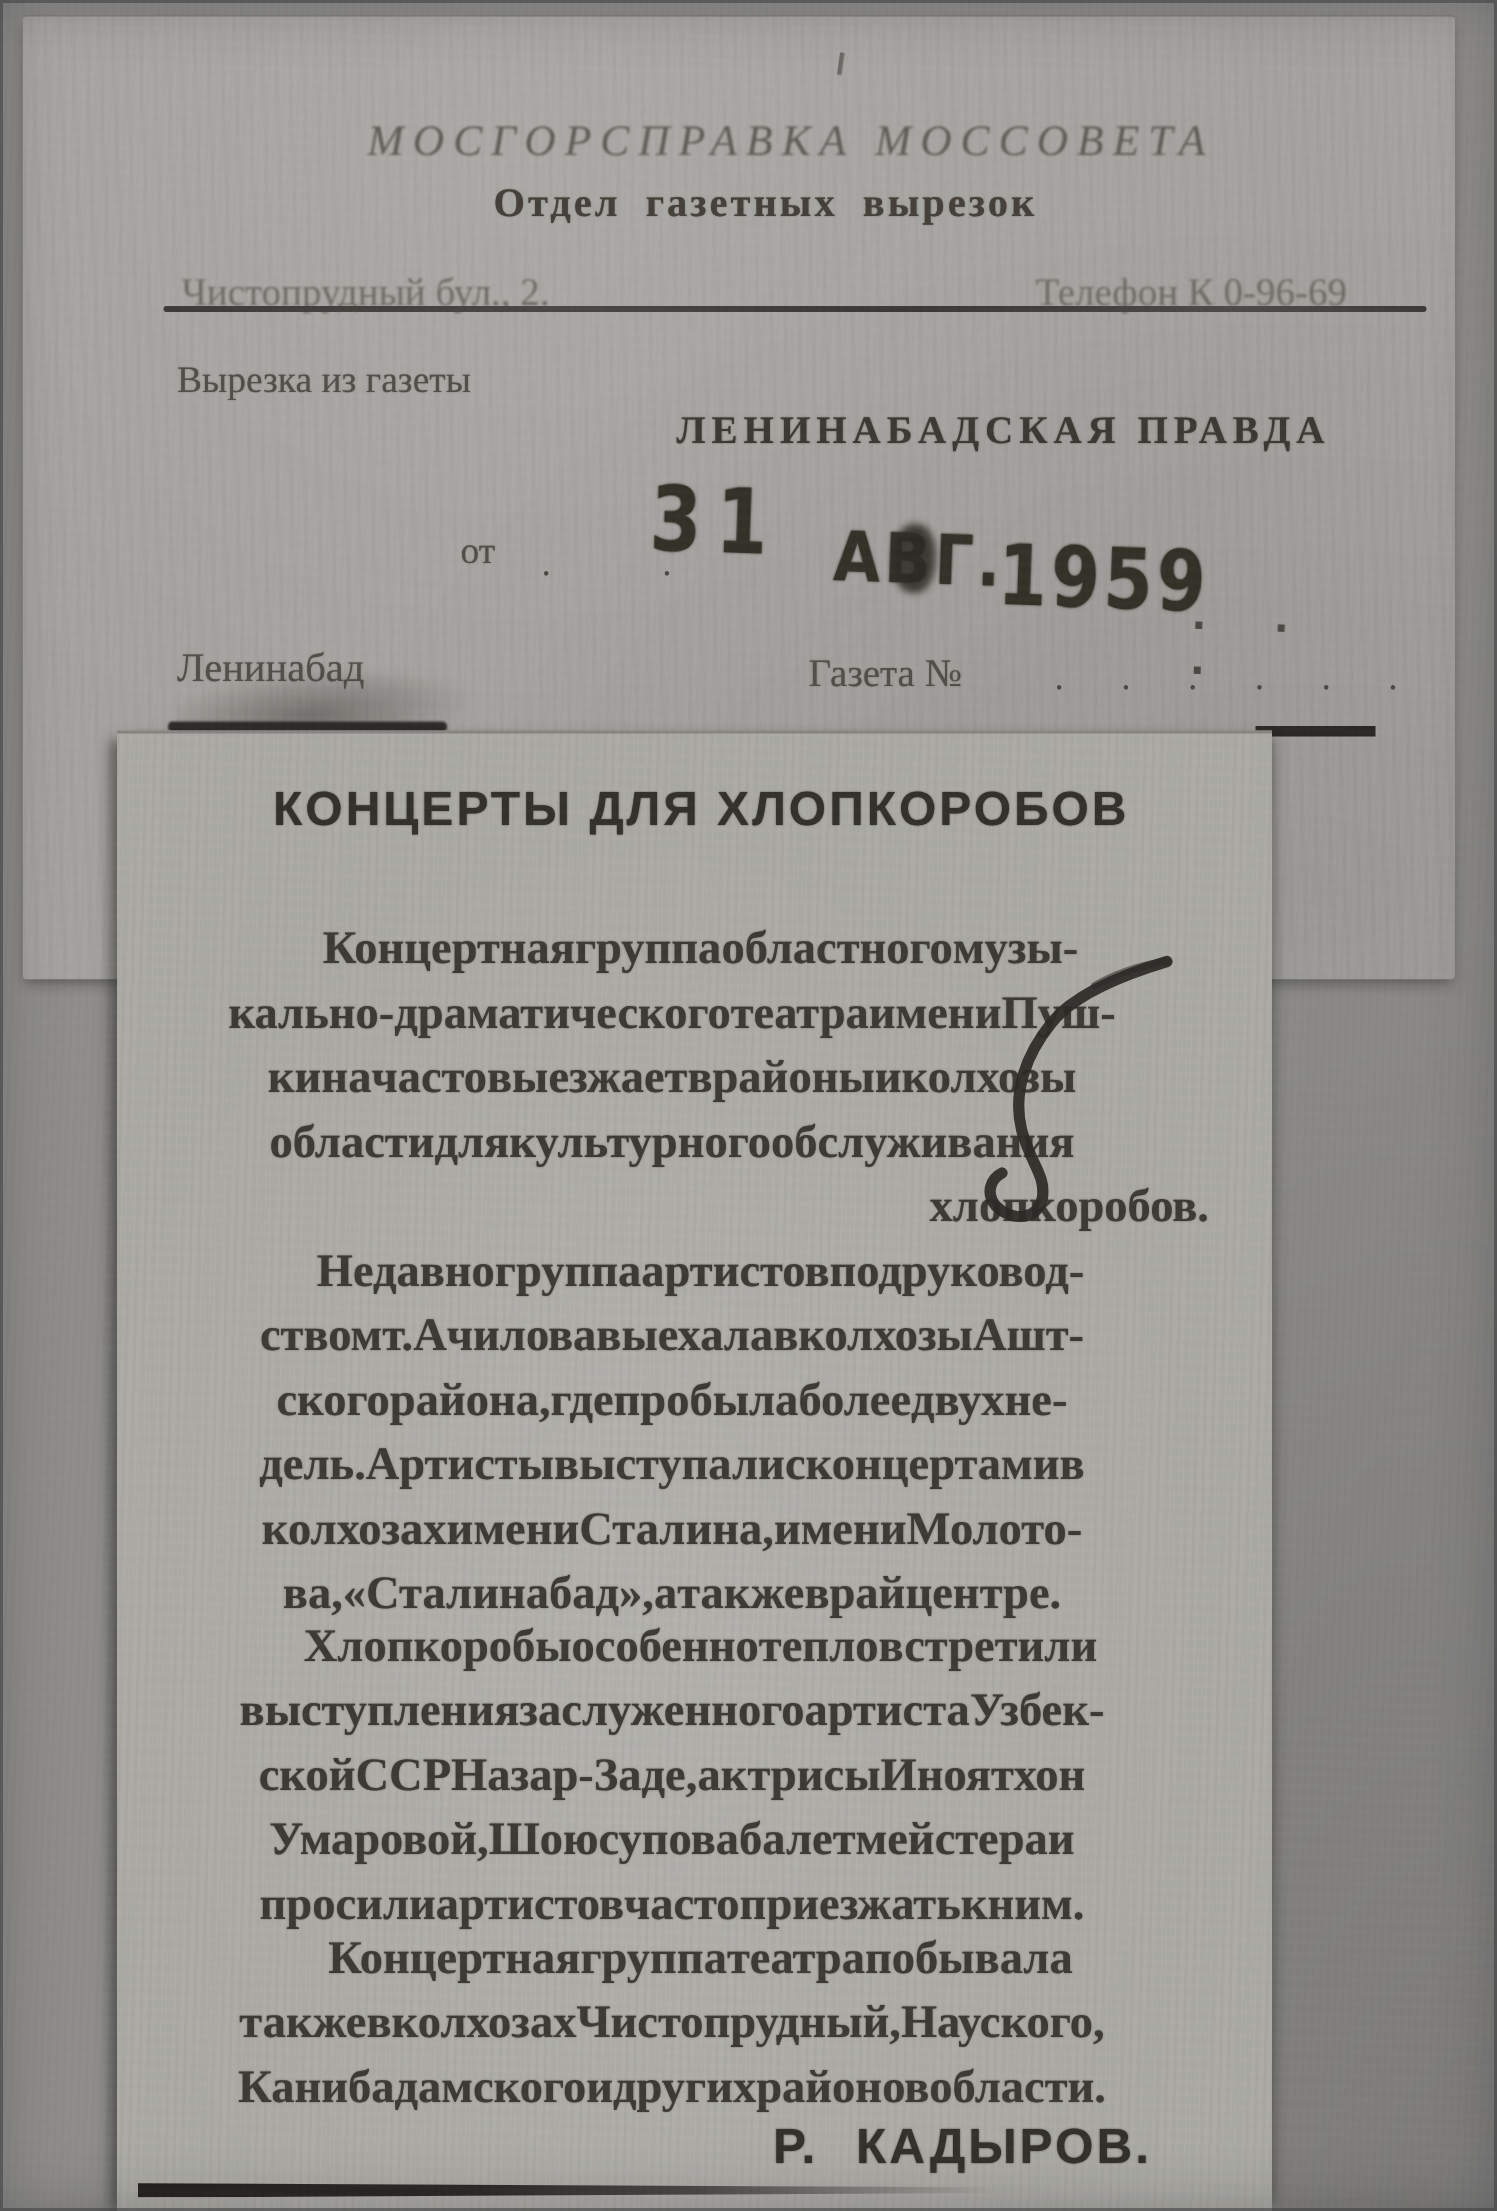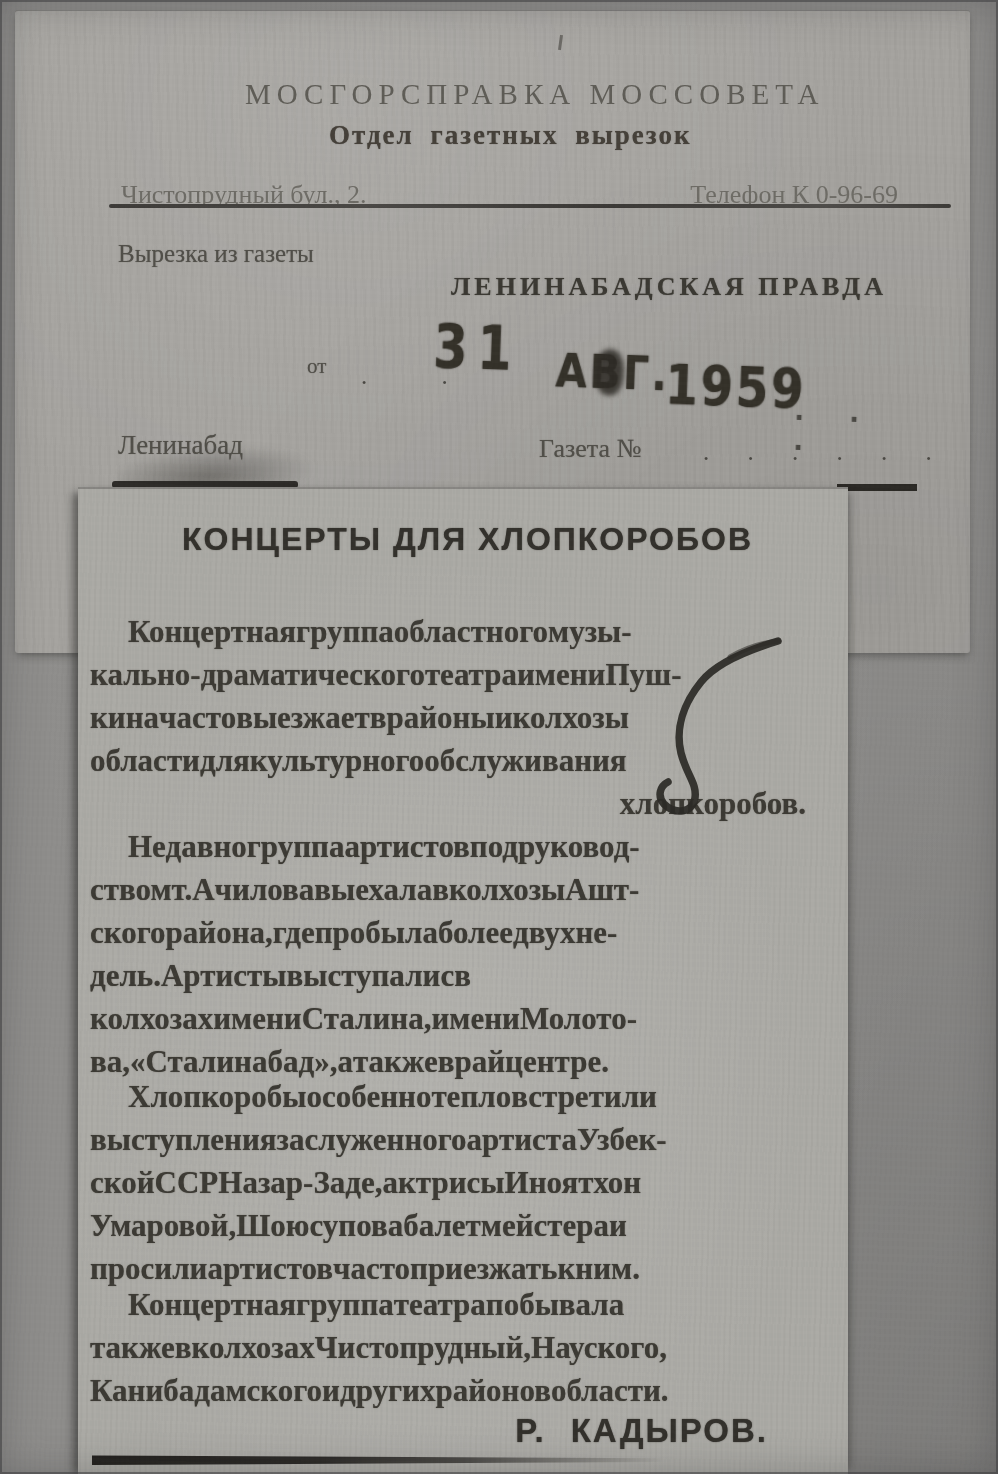--- a/index.html
+++ b/index.html
@@ -38,21 +38,21 @@
   }
   .clipping::before{content:'';position:absolute;top:0;left:0;right:0;height:2px;
     background:rgba(128,127,123,.85);}
   
   .t{position:absolute;white-space:nowrap;line-height:1.05;}
   .faint{color:#6e6c66;filter:blur(.55px);margin-top:20px;}
   .med{color:#514f49;text-shadow:0 0 1px rgba(70,68,62,.6);filter:blur(.25px);}
   .sans{font-family:"Liberation Sans","DejaVu Sans",sans-serif;}
   .dots{letter-spacing:22px;color:#4a4843;filter:blur(.3px);}
   
-  .org{font-size:29px;letter-spacing:6px;color:#5f5d57;filter:blur(.6px);}
+  .org{font-size:29px;letter-spacing:6px;color:#5f5d57;filter:blur(.6px);font-style:italic;}
   .dept{font-size:27px;font-weight:700;letter-spacing:2px;word-spacing:8px;color:#454039;text-shadow:0 0 1px rgba(60,56,50,.7);filter:blur(.3px);}
   .addr{font-size:26px;}
   .rule{position:absolute;left:94px;top:193px;width:842px;height:4px;
     background:linear-gradient(to right,#3d3b38 0%,#4a4845 30%,#3a3835 60%,#4e4c49 85%,#3d3b38 100%);
     filter:blur(.4px);border-radius:2px;}
   .npname{font-size:26px;font-weight:700;letter-spacing:4px;color:#3b3933;text-shadow:0 0 1.2px rgba(55,52,46,.7);margin-left:36px;}
   .stamp{position:absolute;left:415px;top:292px;width:470px;height:130px;
     transform:rotate(2deg);transform-origin:0 0;
     font-family:"DejaVu Sans","Liberation Sans",sans-serif;font-weight:700;
     color:#343129;filter:blur(.45px);}
@@ -63,21 +63,21 @@
   .stamp .sdots{position:absolute;left:368px;top:80px;font-size:26px;letter-spacing:18px;color:#4a4843;}
   .underline{position:absolute;left:97px;top:470px;width:186px;height:7px;background:#2f2d2a;border-radius:3px;filter:blur(.6px);}
   .smear{position:absolute;left:102px;top:434px;width:200px;height:52px;transform:rotate(-5deg);
     background:radial-gradient(ellipse at 45% 60%, rgba(72,70,66,.55), rgba(72,70,66,0) 70%);filter:blur(3px);}
   .rdash{position:absolute;left:822px;top:473px;width:80px;height:7px;background:#2b2925;filter:blur(.5px);}
   .tick{position:absolute;left:544px;top:24px;width:3px;height:15px;background:#55534e;transform:rotate(8deg);opacity:.7;filter:blur(.5px);}
   
   .headline{font-size:32px;font-weight:700;letter-spacing:2px;color:#33312c;
     text-shadow:0 0 1.3px rgba(50,47,42,.75);filter:blur(.25px);}
   .para{position:absolute;left:12px;width:716px;}
-  .pline{display:flex;justify-content:flex-start;height:43px;align-items:baseline;
+  .pline{display:flex;justify-content:center;height:43px;align-items:baseline;
     font-size:31px;font-weight:700;color:#3c3a34;text-shadow:0 0 1.2px rgba(58,55,48,.65);filter:blur(.2px);}
   .pline.first{padding-left:38px;}
   .pline.single{justify-content:flex-end;}
   .byline{position:absolute;right:80px;top:925px;font-size:33px;font-weight:700;
     letter-spacing:2px;word-spacing:14px;color:#33312c;
     font-family:"Liberation Sans","DejaVu Sans",sans-serif;
     text-shadow:0 0 1.4px rgba(48,45,40,.8);}
   .bottombar{position:absolute;left:14px;top:968px;width:572px;height:10px;
     background:linear-gradient(to right,#23211e 0%,#2a2825 40%,rgba(42,40,37,.75) 65%,rgba(42,40,37,0) 100%);
     clip-path:polygon(0 5%,100% 32%,100% 70%,0 100%);filter:blur(.4px);}
@@ -90,21 +90,21 @@
 
   <div class="card">
     <div class="tick"></div>
     <div class="t org" style="left:230px;top:68px;">МОСГОРСПРАВКА МОССОВЕТА</div>
     <div class="t dept" style="left:314px;top:110px;">Отдел газетных вырезок</div>
     <div class="t addr faint" style="left:106px;top:150px;">Чистопрудный бул., 2.</div>
     <div class="t addr faint" style="right:72px;top:150px;">Телефон К 0-96-69</div>
     <div class="rule"></div>
     <div class="t med" style="left:103px;top:230px;font-size:25px;">Вырезка из газеты</div>
     <div class="t npname" style="left:400px;top:262px;">ЛЕНИНАБАДСКАЯ ПРАВДА</div>
-    <div class="t med" style="left:292px;top:344px;font-size:21px;">от</div>
+    <div class="t med" style="left:292px;top:344px;font-size:25px;">от</div>
     <div class="t dots" style="left:346px;top:352px;font-size:25px;letter-spacing:34px;">. .</div>
     <div class="stamp">
       <span class="day">31</span>
       <span class="mon">АВГ.</span>
       <span class="blot"></span>
       <span class="yr">1959</span>
       <span class="sdots">. . .</span>
     </div>
     <div class="t med" style="left:103px;top:420px;font-size:27px;">Ленинабад</div>
     <div class="t med" style="left:524px;top:424px;font-size:26px;">Газета №</div>
@@ -173,20 +173,21 @@
             <span>пробыла</span>
             <span>более</span>
             <span>двух</span>
             <span>не-</span>
           </div>
           <div class="pline">
             <span>дель.</span>
             <span>Артисты</span>
             <span>выступали</span>
             <span>с</span>
+            <span>концертами</span>
             <span>в</span>
           </div>
           <div class="pline">
             <span>колхозах</span>
             <span>имени</span>
             <span>Сталина,</span>
             <span>имени</span>
             <span>Молото-</span>
           </div>
           <div class="pline">

